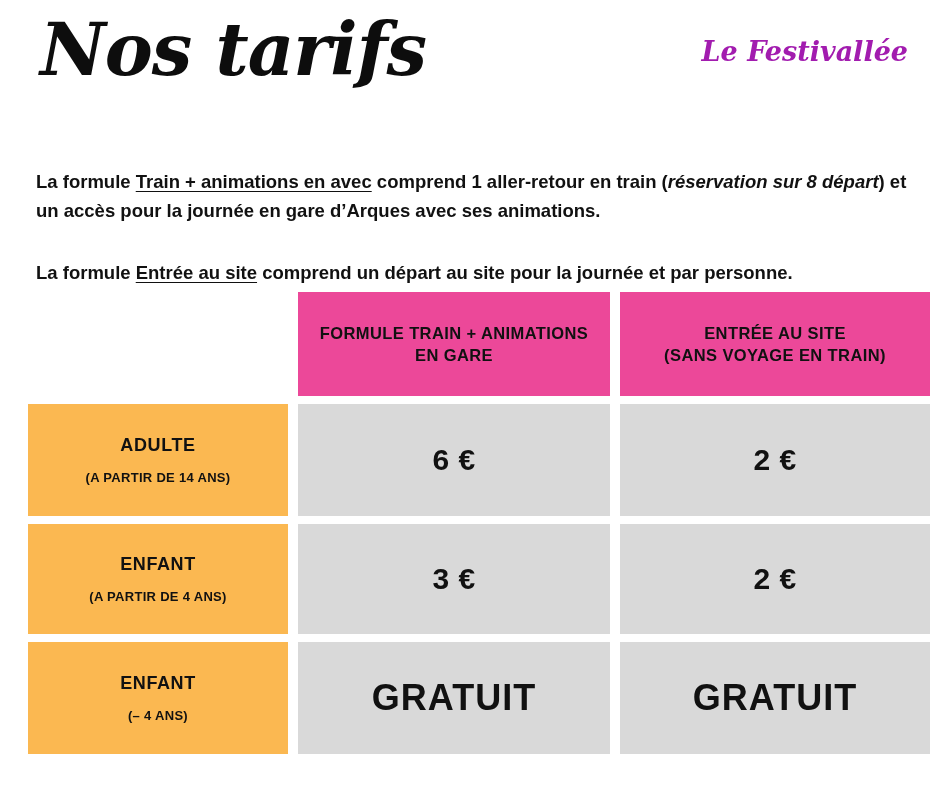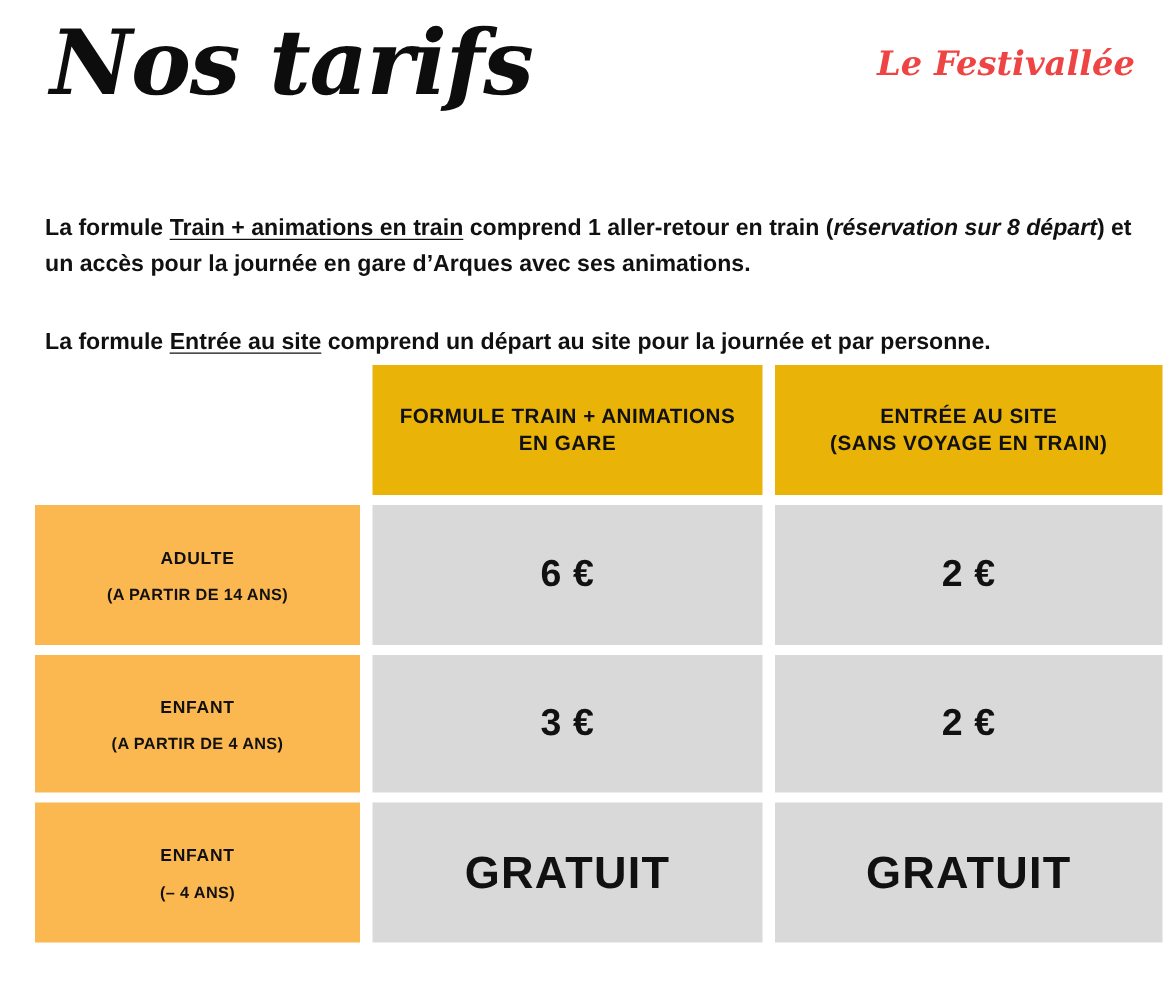--- a/index.html
+++ b/index.html
@@ -40,21 +40,21 @@
     white-space: nowrap;
   }
   .brand {
     position: absolute;
     right: 32px;
     top: 36px;
     font-family: "DejaVu Serif", serif;
     font-style: italic;
     font-weight: bold;
     font-size: 27px;
-    color: #ef4444;
+    color: #a21caf;
     white-space: nowrap;
   }
 
   
   .intro {
     position: absolute;
     left: 36px;
     top: 168px;
     width: 878px;
   }
@@ -93,38 +93,38 @@
   .cell {
     display: flex;
     flex-direction: column;
     align-items: center;
     justify-content: center;
     text-align: center;
     box-sizing: border-box;
     padding: 6px 10px;
   }
   .head {
-    background: #eab308;
+    background: #ec4899;
     color: #111111;
     font-weight: bold;
     font-size: 16.5px;
     letter-spacing: 0.4px;
     line-height: 1.35;
     text-transform: uppercase;
   }
   .corner {
     background: transparent;
   }
   .rowhead {
     background: #fbb851;
     color: #111111;
   }
   .rowhead .rh-main {
     font-weight: bold;
-    font-size: 14px;
+    font-size: 18px;
     letter-spacing: 0.6px;
     text-transform: uppercase;
   }
   .rowhead .rh-sub {
     font-weight: bold;
     font-size: 13px;
     letter-spacing: 0.3px;
     margin-top: 14px;
     text-transform: uppercase;
   }
@@ -144,21 +144,21 @@
 <body>
 
 <div class="page">
 
   <div class="header">
     <div class="title">Nos tarifs</div>
     <div class="brand">Le Festivallée</div>
   </div>
 
   <div class="intro">
-    <p><span>La formule </span><span class="u">Train + animations en train</span><span> comprend 1 aller-retour en train (</span><span class="ital">réservation sur 8 départ</span><span>) et un accès pour la journée en gare d’Arques avec ses animations.</span></p>
+    <p><span>La formule </span><span class="u">Train + animations en avec</span><span> comprend 1 aller-retour en train (</span><span class="ital">réservation sur 8 départ</span><span>) et un accès pour la journée en gare d’Arques avec ses animations.</span></p>
     <p class="second"><span>La formule </span><span class="u">Entrée au site</span><span> comprend un départ au site pour la journée et par personne.</span></p>
   </div>
 
   <div class="table">
 
     <div class="cell corner"></div>
     <div class="cell head">
       <span>FORMULE TRAIN + ANIMATIONS</span>
       <span>EN GARE</span>
     </div>

